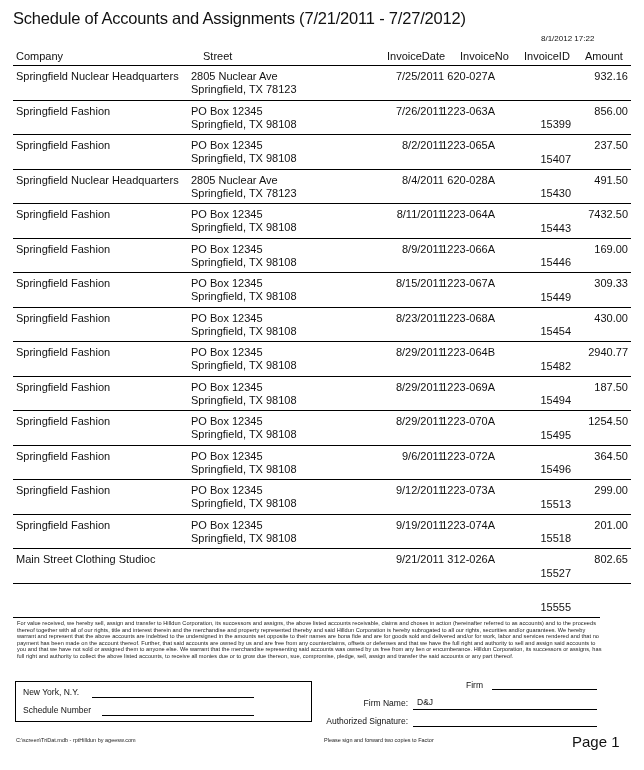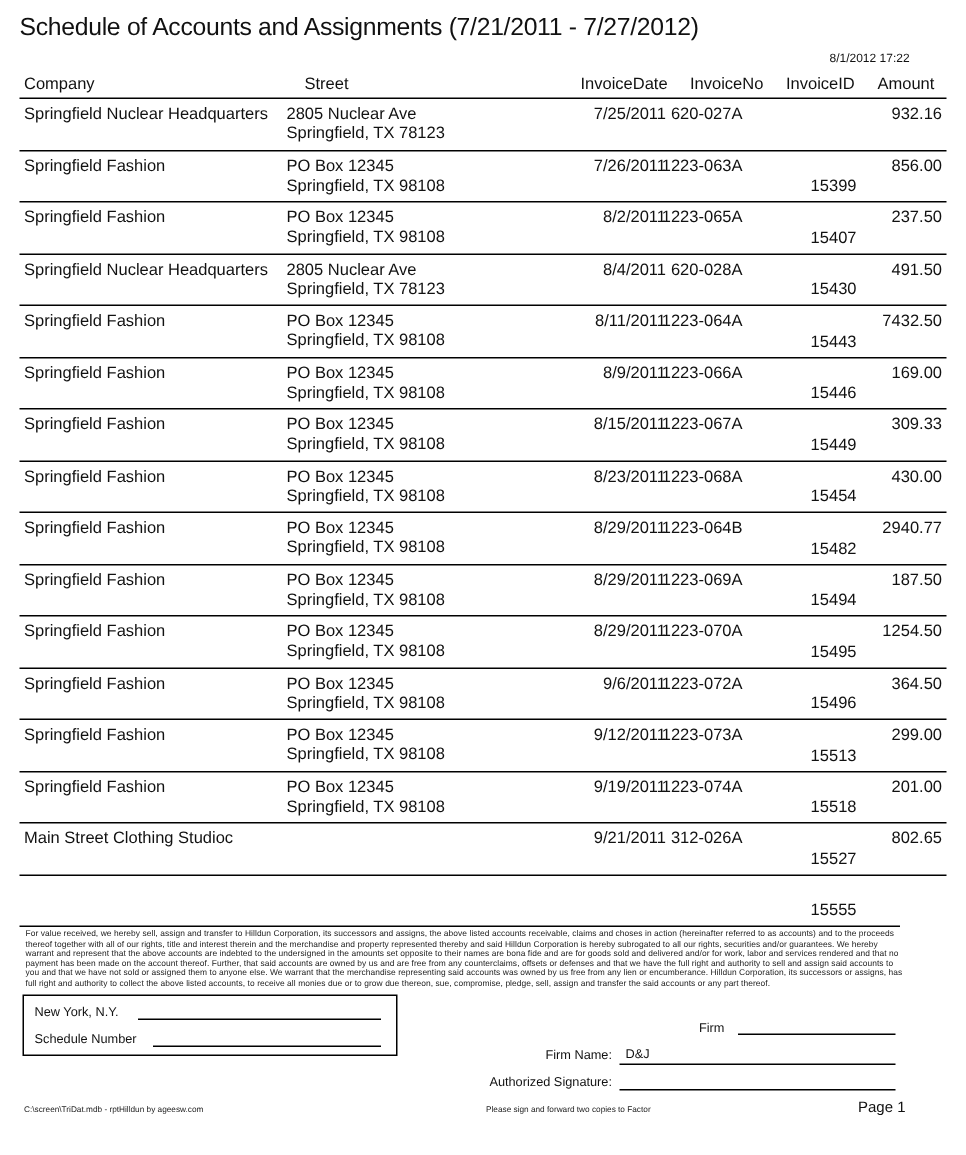--- a/index.html
+++ b/index.html
@@ -1,39 +1,39 @@
 <!DOCTYPE html>
 <html><head>
 <meta charset="utf-8">
 <style>
   html, body { margin:0; padding:0; background:#ffffff; }
   body { width:644px; height:770px; position:relative; overflow:hidden;
          font-family:"Liberation Sans", sans-serif; color:#111; }
   .abs { position:absolute; }
   .title { left:13px; top:9px; font-size:16.5px; letter-spacing:-0.2px; white-space:nowrap; }
-  .printed { left:553px; top:34px; font-size:8px; white-space:nowrap; }
+  .printed { left:541px; top:34px; font-size:8px; white-space:nowrap; }
   .hdr { top:50px; font-size:11px; font-weight:normal; white-space:nowrap; }
   .hdr-rule { left:13px; top:65px; width:618px; height:0; border-top:1.5px solid #000; }
   .rows { left:13px; top:66px; width:618px; }
   .row { position:relative; height:33.5px; border-bottom:1.3px solid #000; font-size:11px; }
   .cell { position:absolute; top:4px; white-space:nowrap; line-height:13px; }
   .c-company { left:3px; }
   .c-street { left:178px; }
   .c-date { right:187px; }
   .c-invno { right:136px; text-align:right; }
   .c-invid { right:60px; text-align:right;margin-top:48px; }
   .c-amount { right:3px; text-align:right; }
   .legal-rule { left:13px; top:617px; width:587px; border-top:1.3px solid #000; }
   .legal { left:17px; top:620px; width:588px; font-size:5.6px; line-height:6.55px; color:#222; letter-spacing:0.05px; }
-  .box { left:15px; top:663px; width:248px; height:39px; border:1px solid #000; }
+  .box { left:15px; top:681px; width:248px; height:39px; border:1px solid #000;padding-left:47px; }
   .box-label { font-size:8.5px; white-space:nowrap; }
   .line { border-top:1px solid #000; height:0; }
   .sig-label { font-size:8.5px; white-space:nowrap; text-align:right; }
   .foot-small { font-size:5.5px; white-space:nowrap; color:#222; }
-  .page { font-size:10px; white-space:nowrap; }
+  .page { font-size:15px; white-space:nowrap; }
 </style>
 </head>
 <body>
 
 <div class="abs title">Schedule of Accounts and Assignments (7/21/2011 - 7/27/2012)</div>
 <div class="abs printed">8/1/2012 17:22</div>
 
 <div class="abs hdr" style="left:16px;">Company</div>
 <div class="abs hdr" style="left:203px;">Street</div>
 <div class="abs hdr" style="left:387px;">InvoiceDate</div>

